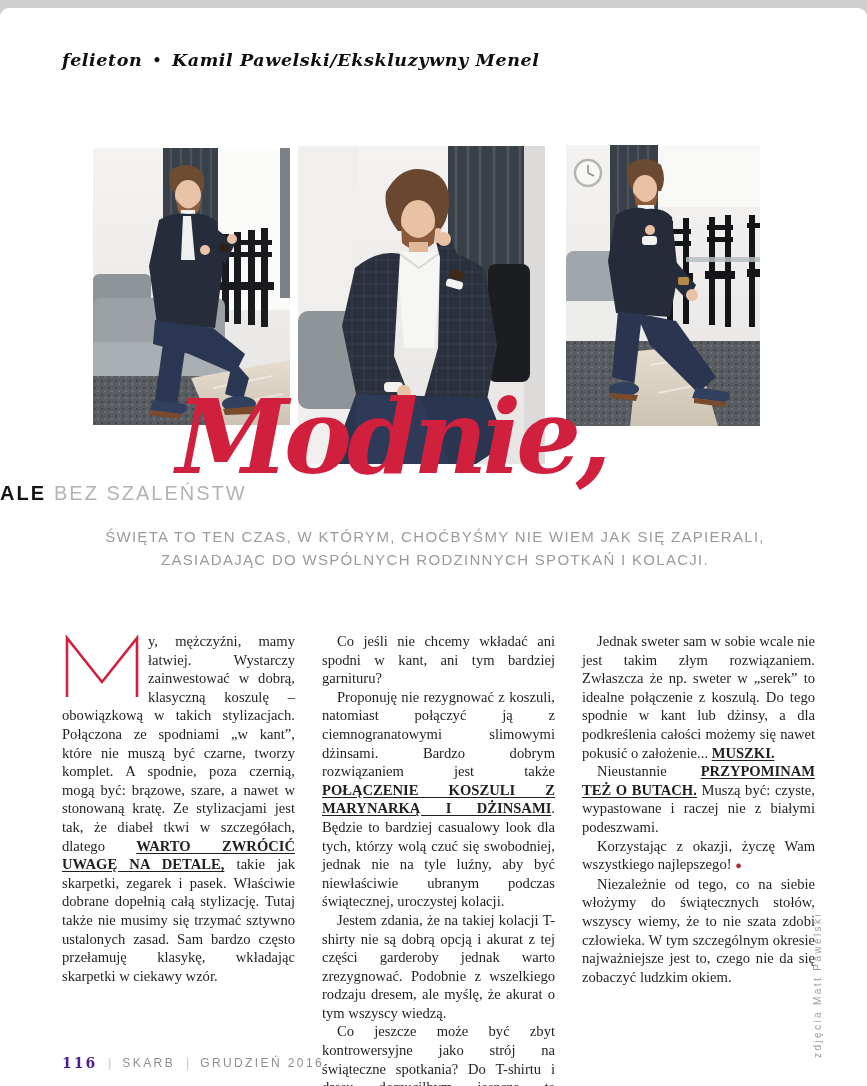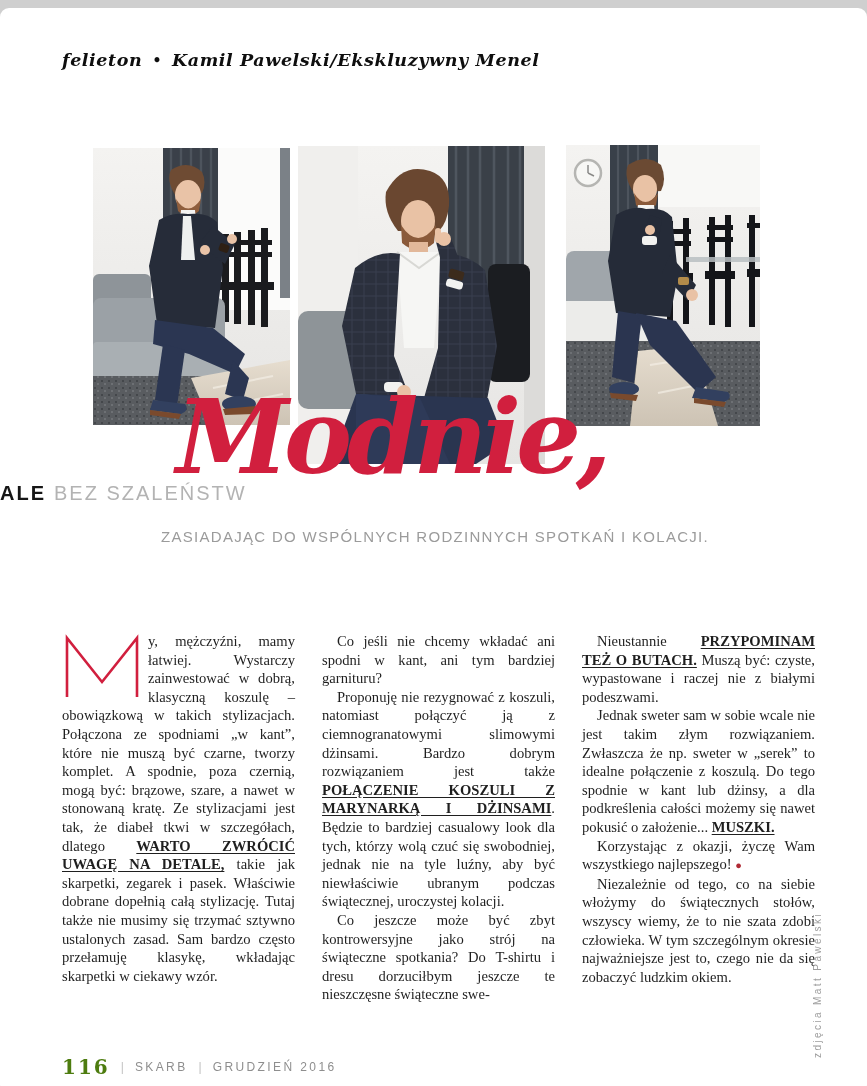--- a/index.html
+++ b/index.html
@@ -32,21 +32,21 @@
   .col{width:233px;}
   .col p{margin:0;font-size:14.6px;line-height:18.6px;text-align:justify;color:#1f1f1f;}
   .col p.indent{text-indent:15px;}
   .hl{font-weight:bold;text-decoration:underline;text-underline-offset:2px;}
   .end-dot{color:#b02a35;font-size:11px;}
   .dropcap{float:left;width:80px;height:57px;margin:2px 6px 0 0;}
   .dropcap svg{overflow:visible;display:block;}
 
   
   .footer{position:absolute;left:62px;top:1047px;display:flex;align-items:center;gap:11px;font-family:"Liberation Sans",sans-serif;}
-  .footer .pagenum{font-family:"DejaVu Serif",serif;font-weight:bold;font-size:20px;letter-spacing:2px;color:#4d7c0f;}
+  .footer .pagenum{font-family:"DejaVu Serif",serif;font-weight:bold;font-size:14px;letter-spacing:2px;color:#4c1d95;}
   .footer .sep{color:#c2c2c2;font-size:12px;}
   .footer .mag, .footer .issue{font-size:12px;letter-spacing:2.4px;color:#8e8e8e;}
 
   
   .credit{position:absolute;left:812px;top:845px;height:205px;writing-mode:vertical-rl;transform:rotate(180deg);font-family:"Liberation Sans",sans-serif;font-size:10px;letter-spacing:2.4px;color:#9d9d9d;white-space:nowrap;}
 </style>
 </head>
 <body>
 
 <div class="page">
@@ -204,40 +204,42 @@
     </svg>
   </div>
 
   <div class="big-title">Modnie,</div>
 
   <div class="subtitle">
     <span class="st-bold">ALE</span><span class="st-light">BEZ SZALEŃSTW</span>
   </div>
 
   <div class="intro">
+      <div>ŚWIĘTA TO TEN CZAS, W KTÓRYM, CHOĆBYŚMY NIE WIEM JAK SIĘ ZAPIERALI,</div>
       <div>ZASIADAJĄC DO WSPÓLNYCH RODZINNYCH SPOTKAŃ I KOLACJI.</div>
     </div>
 
   <div class="columns">
     <div class="col">
       <div class="dropcap">
         <svg width="80" height="64" viewBox="0 0 80 64">
           <path d="M5 63 L5 4 L40 48 L75 4 L75 63" fill="none" stroke="#d11f3e" stroke-width="2.6"></path>
         </svg>
       </div>
     <p><span>y, mężczyźni, mamy łatwiej. Wystarczy zainwestować w dobrą, klasyczną koszulę – obowiązkową w takich stylizacjach. Połączona ze spodniami „w kant”, które nie muszą być czarne, tworzy komplet. A spodnie, poza czernią, mogą być: brązowe, szare, a nawet w stonowaną kratę. Ze stylizacjami jest tak, że diabeł tkwi w szczegółach, dlatego </span><span class="hl">WARTO ZWRÓCIĆ UWAGĘ NA DETALE,</span><span> takie jak skarpetki, zegarek i pasek. Właściwie dobrane dopełnią całą stylizację. Tutaj także nie musimy się trzymać sztywno ustalonych zasad. Sam bardzo często przełamuję klasykę, wkładając skarpetki w ciekawy wzór.</span></p>
       </div>
     <div class="col">
         <p class="indent"><span>Co jeśli nie chcemy wkładać ani spodni w kant, ani tym bardziej garnituru?</span></p>
         <p class="indent"><span>Proponuję nie rezygnować z koszuli, natomiast połączyć ją z ciemnogranatowymi slimowymi dżinsami. Bardzo dobrym rozwiązaniem jest także </span><span class="hl">POŁĄCZENIE KOSZULI Z MARYNARKĄ I DŻINSAMI</span><span>. Będzie to bardziej casualowy look dla tych, którzy wolą czuć się swobodniej, jednak nie na tyle luźny, aby być niewłaściwie ubranym podczas świątecznej, uroczystej kolacji.</span></p>
+        <p class="indent"><span>Jestem zdania, że na takiej kolacji T-shirty nie są dobrą opcją i akurat z tej części garderoby jednak warto zrezygnować. Podobnie z wszelkiego rodzaju dresem, ale myślę, że akurat o tym wszyscy wiedzą.</span></p>
         <p class="indent"><span>Co jeszcze może być zbyt kontrowersyjne jako strój na świąteczne spotkania? Do T-shirtu i dresu dorzuciłbym jeszcze te nieszczęsne świąteczne swe-</span></p>
       </div>
     <div class="col">
+        <p class="indent"><span>Jednak sweter sam w sobie wcale nie jest takim złym rozwiązaniem. Zwłaszcza że np. sweter w „serek” to idealne połączenie z koszulą. Do tego spodnie w kant lub dżinsy, a dla podkreślenia całości możemy się nawet pokusić o założenie... </span><span class="hl">MUSZKI.</span></p>
         <p class="indent"><span>Nieustannie </span><span class="hl">PRZYPOMINAM TEŻ O BUTACH.</span><span> Muszą być: czyste, wypastowane i raczej nie z białymi podeszwami.</span></p>
-        <p class="indent"><span>Jednak sweter sam w sobie wcale nie jest takim złym rozwiązaniem. Zwłaszcza że np. sweter w „serek” to idealne połączenie z koszulą. Do tego spodnie w kant lub dżinsy, a dla podkreślenia całości możemy się nawet pokusić o założenie... </span><span class="hl">MUSZKI.</span></p>
         <p class="indent"><span>Korzystając z okazji, życzę Wam wszystkiego najlepszego! </span><span class="end-dot">●</span></p>
         <p class="indent"><span>Niezależnie od tego, co na siebie włożymy do świątecznych stołów, wszyscy wiemy, że to nie szata zdobi człowieka. W tym szczególnym okresie najważniejsze jest to, czego nie da się zobaczyć ludzkim okiem.</span></p>
       </div>
   </div>
 
   <div class="footer">
     <span class="pagenum">116</span>
     <span class="sep">|</span>
     <span class="mag">SKARB</span>
     <span class="sep">|</span>

